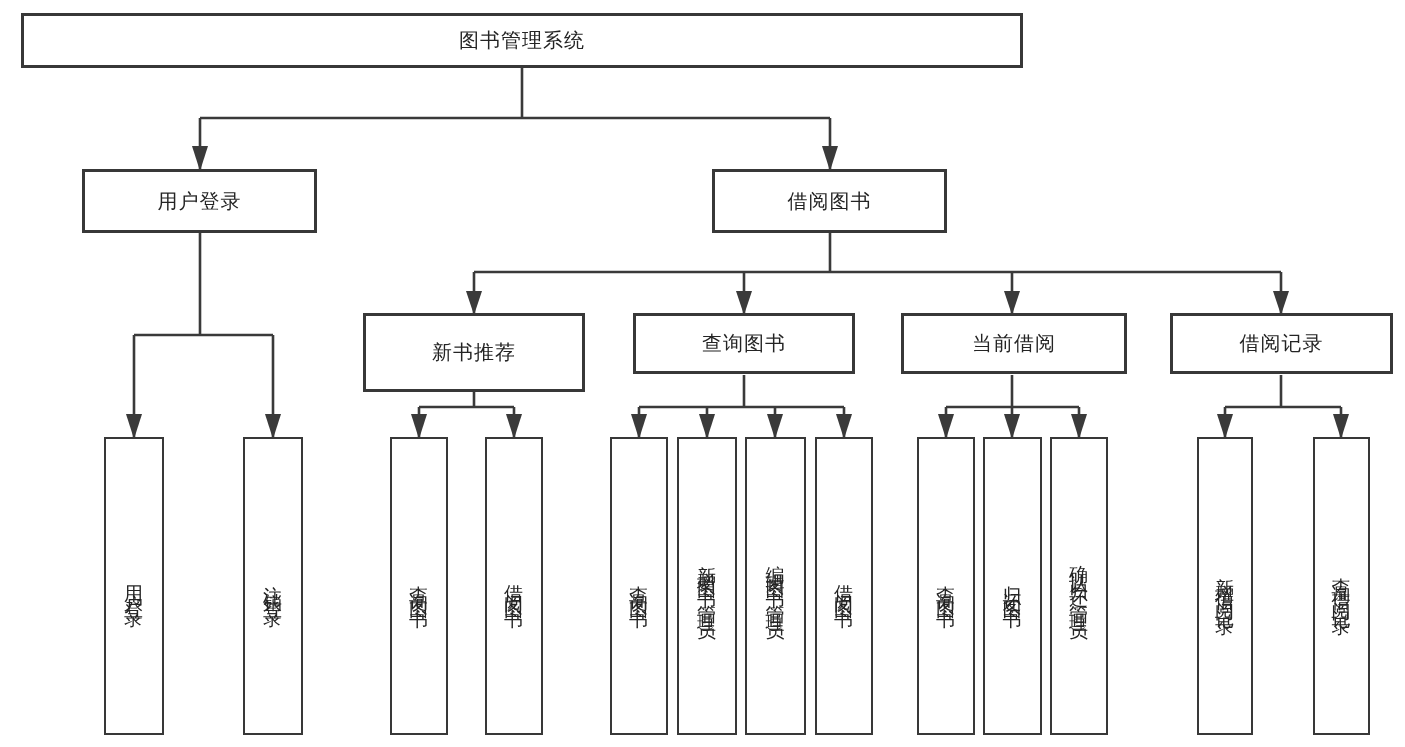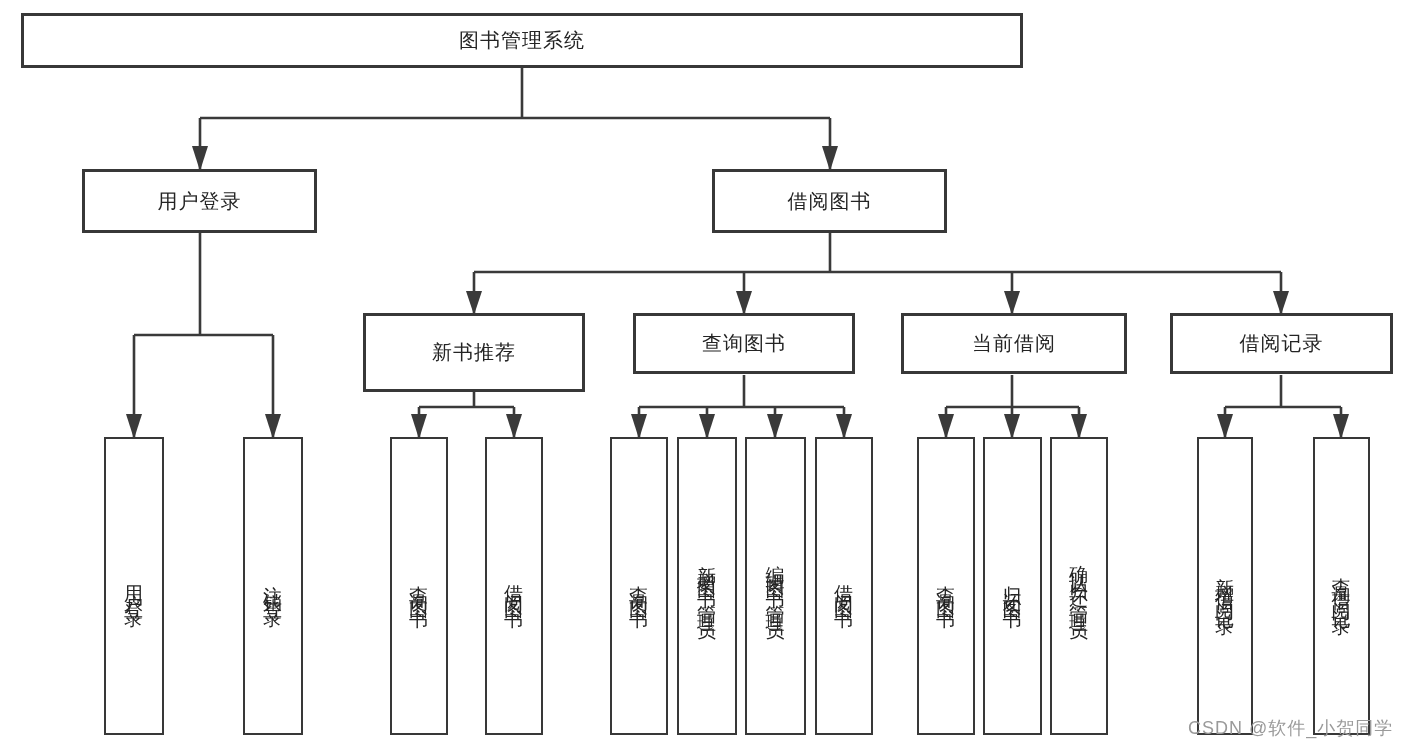--- a/index.html
+++ b/index.html
@@ -155,15 +155,14 @@
     <span>确认归还（管理员）</span>
   </div>
 
   <div class="node v" style="left:1197px;top:437px;width:56px;height:298px">
     <span>新增借阅记录</span>
   </div>
   <div class="node v" style="left:1313px;top:437px;width:57px;height:298px">
     <span>查询借阅记录</span>
   </div>
 
-  <div class="watermark">CSDN @软件_小贺同学</div>
 
 </div>
 
 </body></html>

